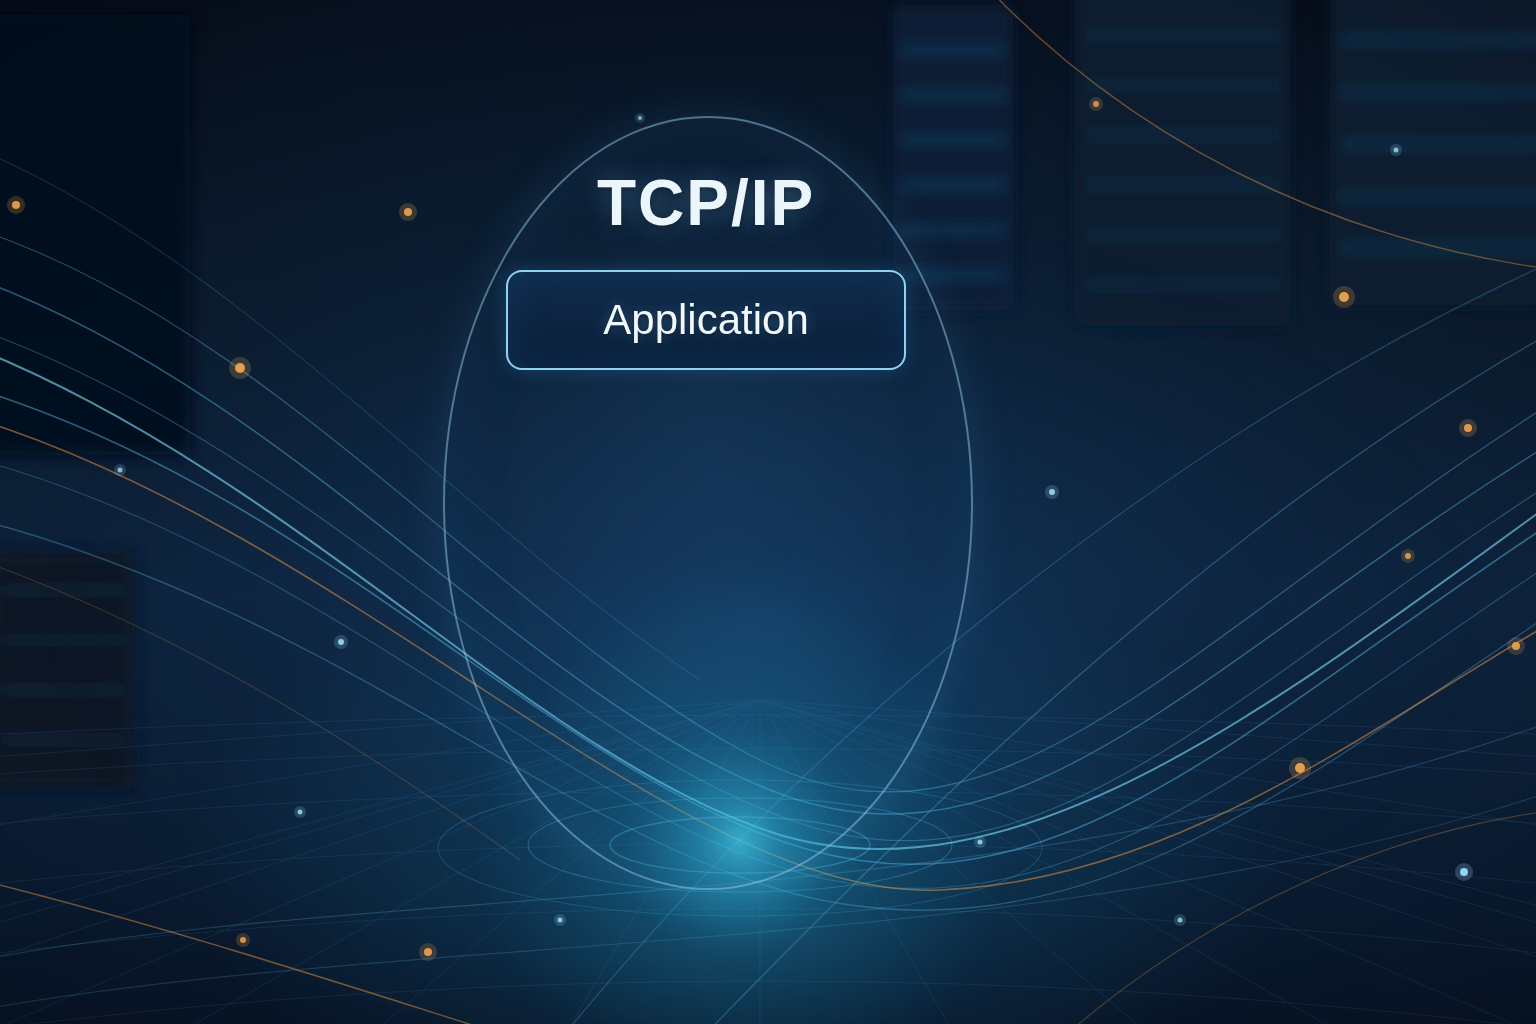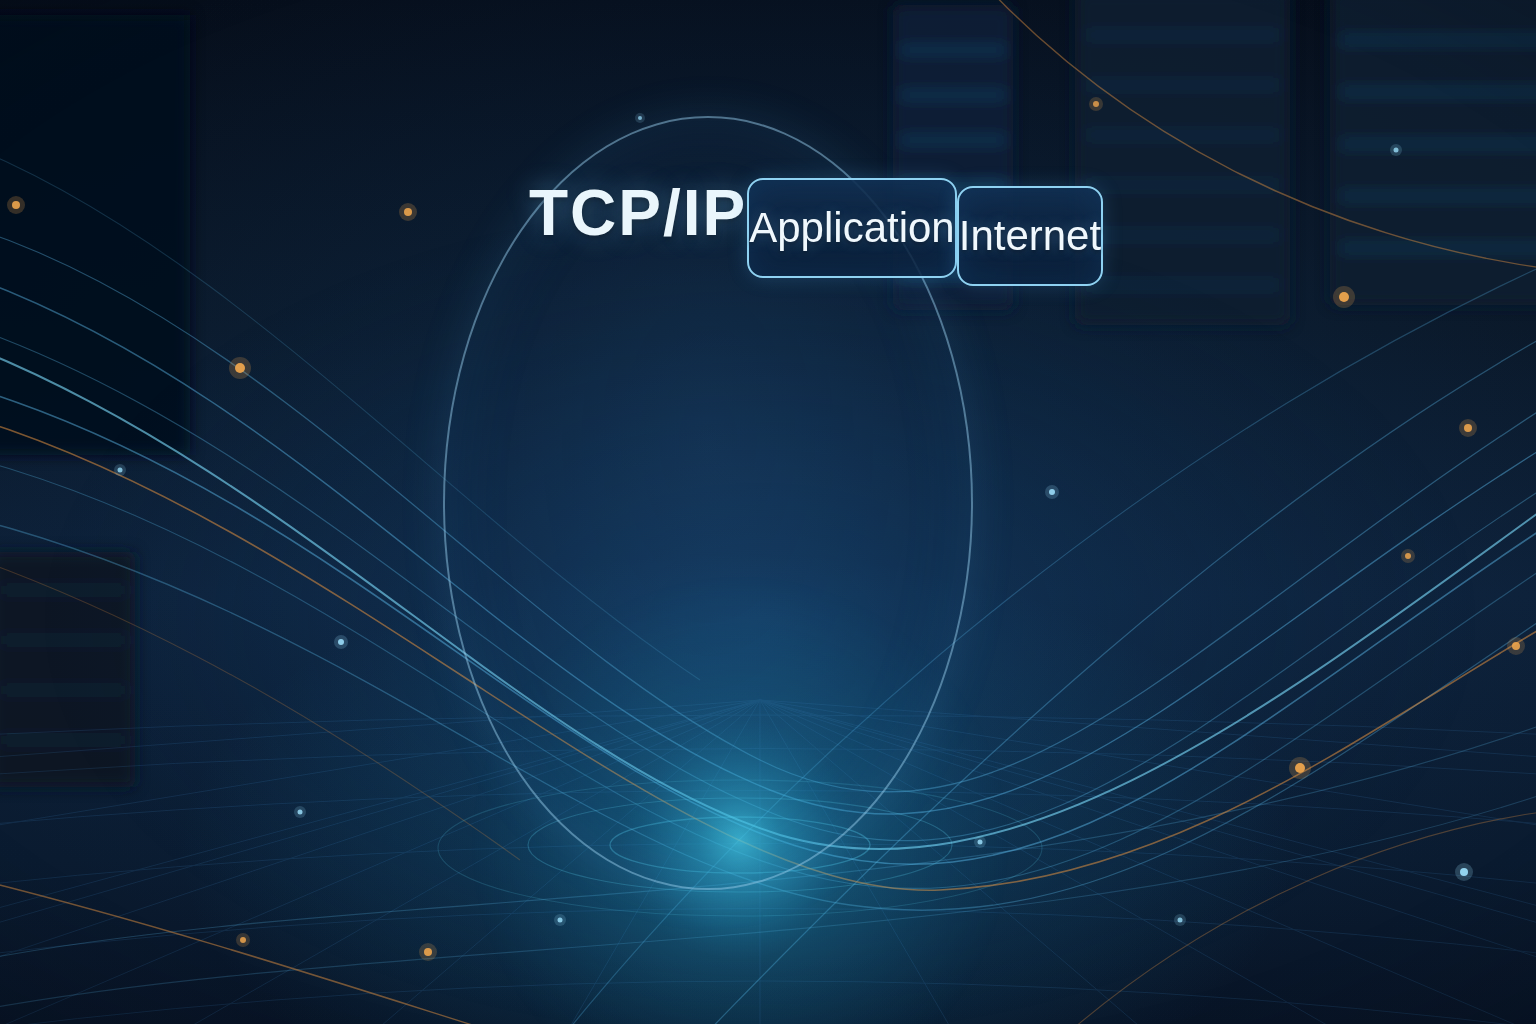--- a/index.html
+++ b/index.html
@@ -20,31 +20,31 @@
   .ln-ring{fill:none;stroke:#5fd4f0;}
   .vignette{position:absolute;inset:0;pointer-events:none;
     background:radial-gradient(ellipse 120% 105% at 50% 48%, transparent 52%, rgba(3,7,14,0.62) 100%);}
   .ellipse{
     position:absolute;left:443px;top:116px;width:526px;height:770px;
     border:2px solid rgba(150,206,238,0.50);border-radius:50%;
     background:radial-gradient(ellipse at 50% 42%, rgba(60,120,180,0.10), rgba(20,50,90,0.05) 68%, transparent 100%);
     box-shadow:0 0 46px rgba(80,160,220,0.14), inset 0 0 70px rgba(80,160,220,0.10);
   }
   .stack{
-    position:absolute;left:529px;top:166px;width:400px;
-    display:flex;align-items:center;
+    position:absolute;left:506px;top:166px;width:400px;
+    display:flex;flex-direction:column;align-items:center;
   }
   .title{
     margin:0 0 26px 0;font-size:64px;font-weight:700;letter-spacing:2px;
     color:var(--title-text,#eaf6fc);
     text-shadow:0 0 26px rgba(130,205,255,0.38), 0 2px 6px rgba(0,0,0,0.45);
   }
   .layer-box{
     box-sizing:border-box;width:400px;height:100px;margin-top:20px;
-    display:flex;align-items:center;justify-content:flex-end;
+    display:flex;align-items:center;justify-content:center;
     border:2px solid var(--box-border,#8fd2f2);border-radius:16px;
     background:linear-gradient(180deg, rgba(17,45,78,0.88), rgba(10,30,56,0.82));
     box-shadow:0 0 20px rgba(80,170,230,0.22), inset 0 0 34px rgba(18,58,100,0.55);
   }
   .layer-box:first-of-type{margin-top:4px;}
   .layer-label{
     font-size:42px;font-weight:400;color:var(--label-text,#f0f8fd);
     text-shadow:0 0 14px rgba(140,210,255,0.30), 0 2px 4px rgba(0,0,0,0.4);
     white-space:nowrap;
   }
@@ -230,19 +230,16 @@
   <div class="ellipse"></div>
 
   <div class="stack">
     <h1 class="title">TCP/IP</h1>
 
     <div class="layer-box">
       <span class="layer-label">Application</span>
     </div>
 
 
-    <div class="layer-box">
-      <span class="layer-label">Internet</span>
-    </div>
 
   </div>
 
 </div>
 
 </body></html>

